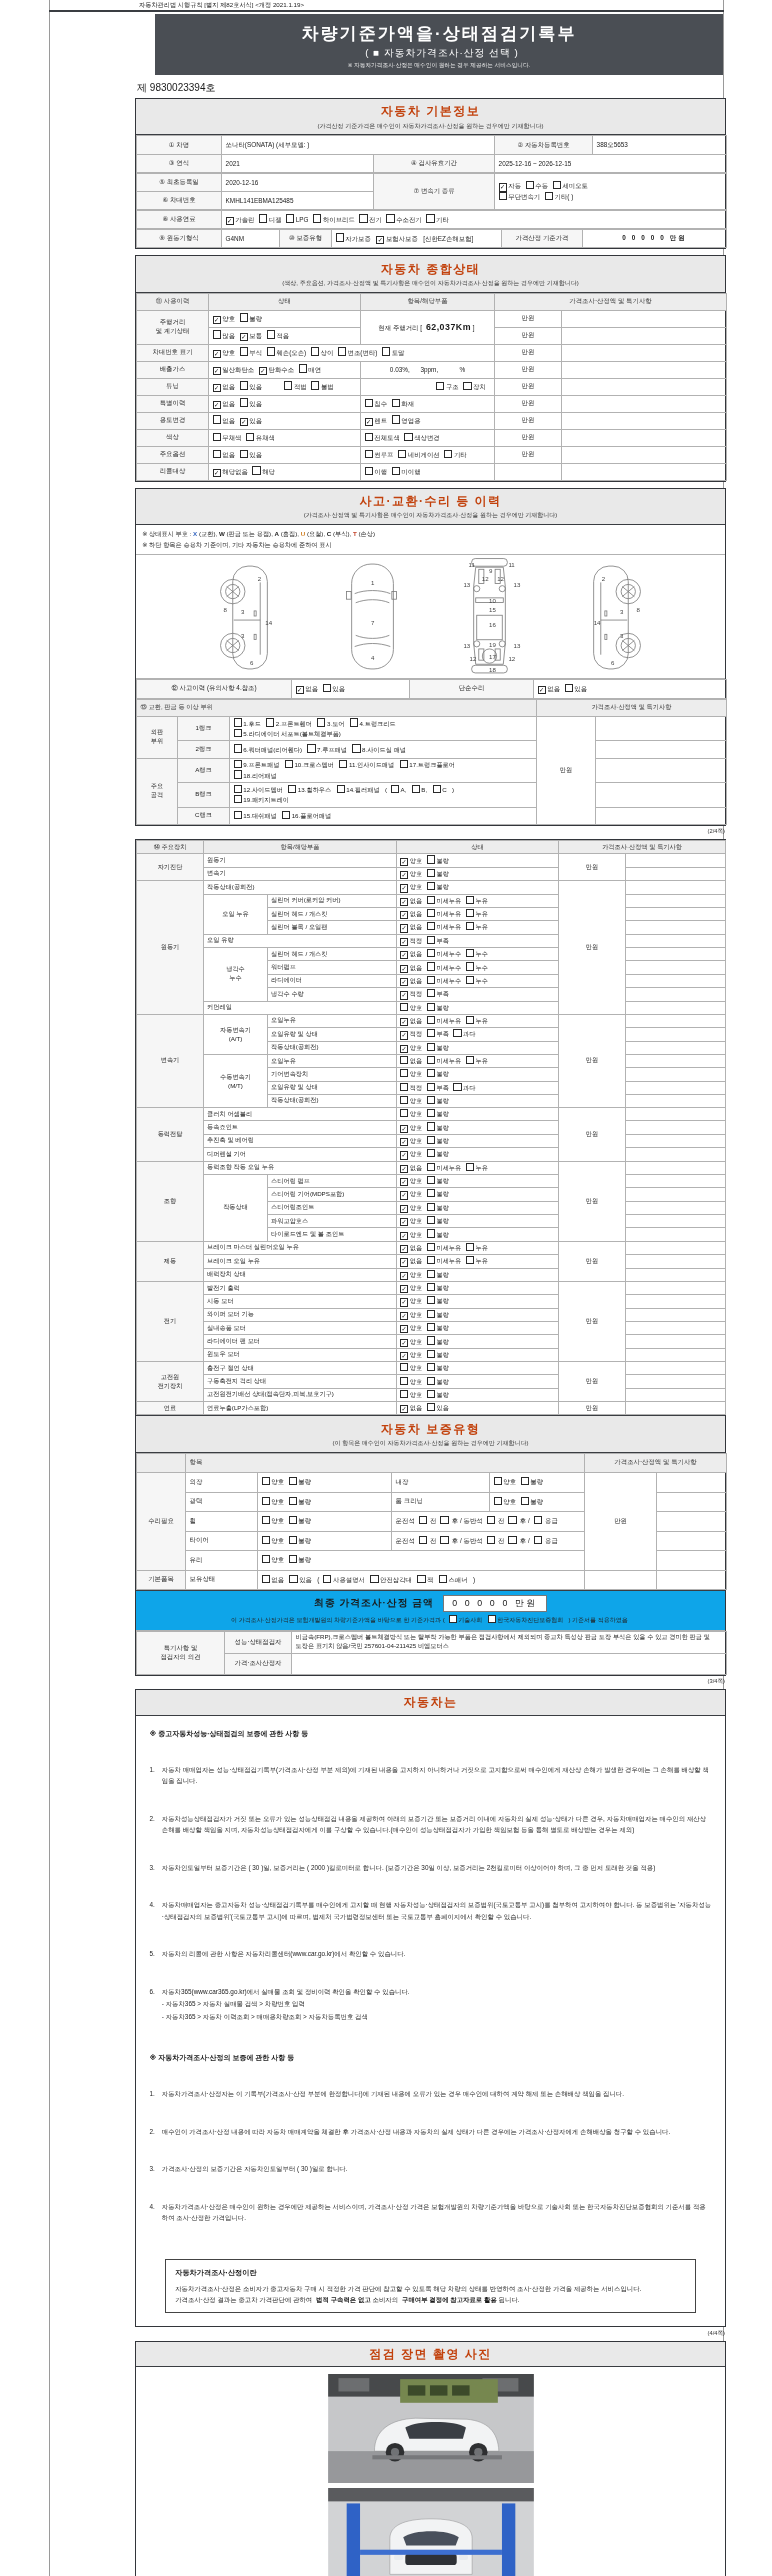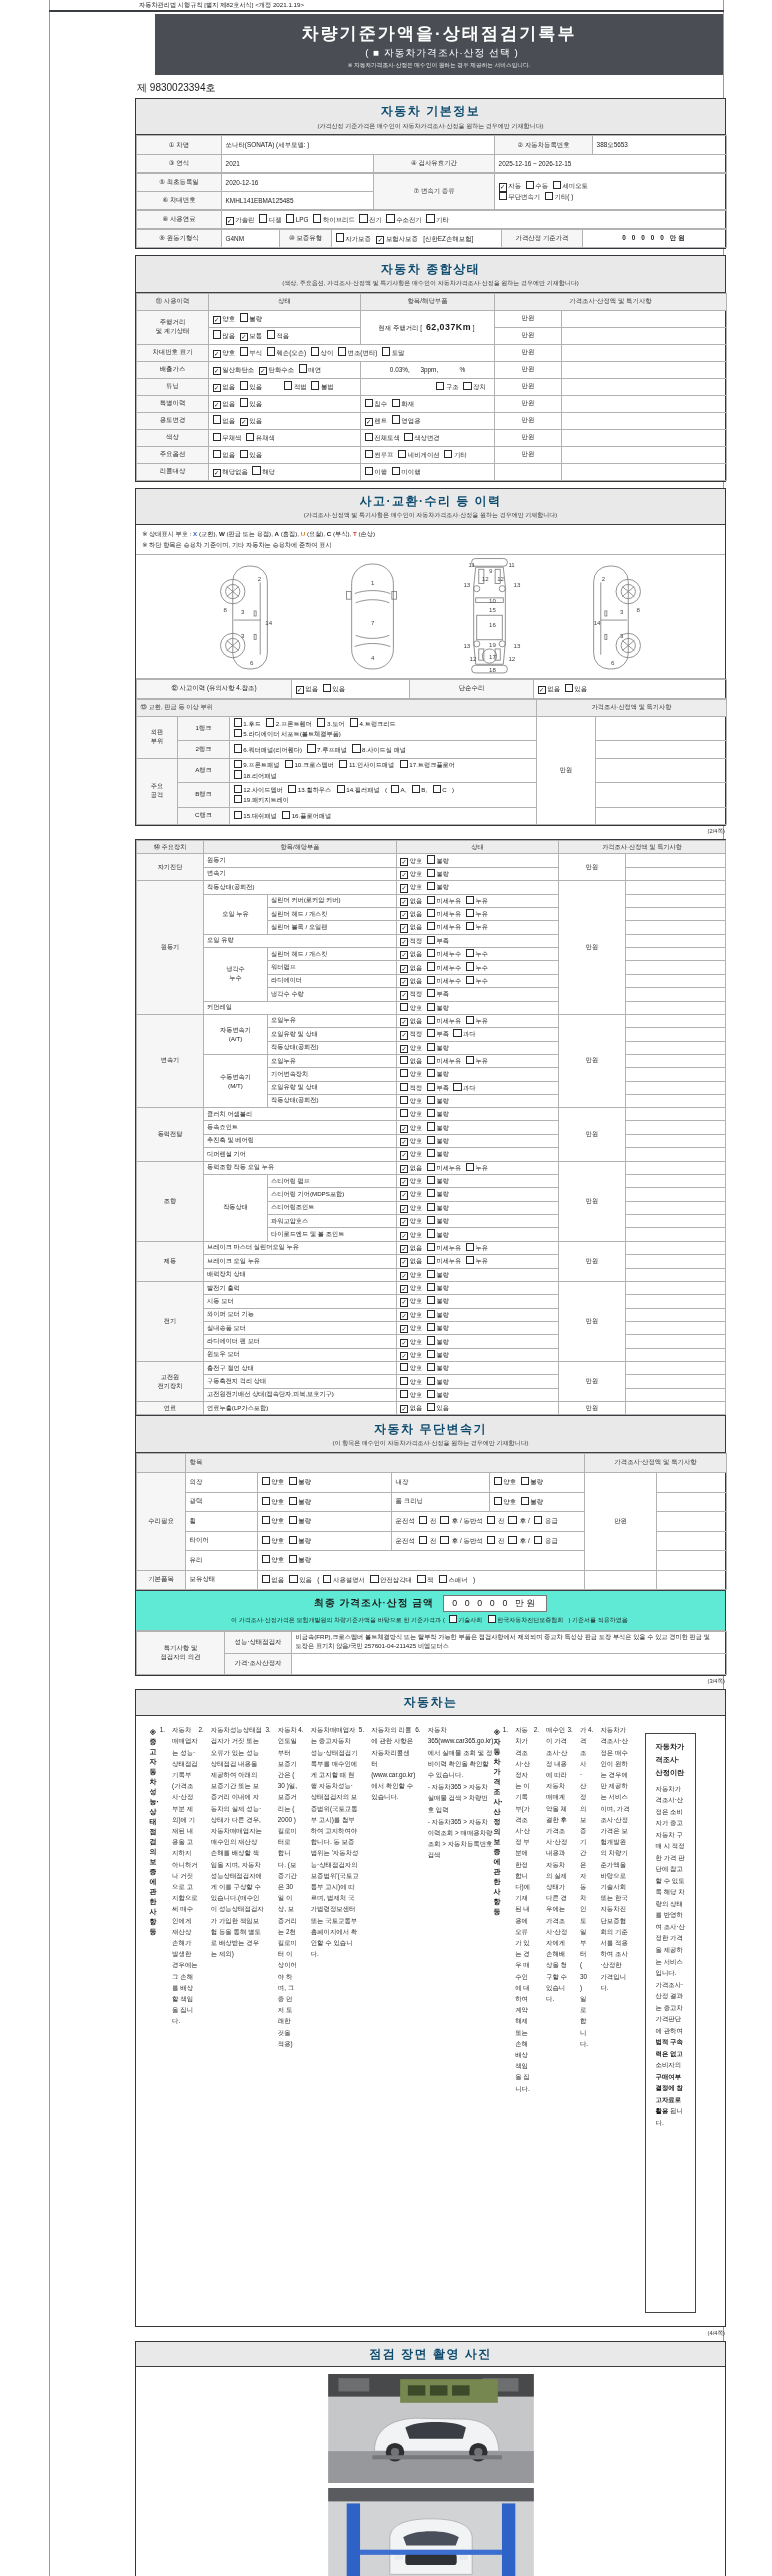--- a/index.html
+++ b/index.html
@@ -11,21 +11,21 @@
   .toprule{position:absolute;left:49px;top:9.8px;width:675px;height:2.1px;background:#3a3d42;}
   .titleband{position:absolute;left:155px;top:14.4px;width:568px;height:61px;background:#4a4e54;color:#fff;text-align:center;}
   .titleband .t1{font-size:17px;font-weight:bold;letter-spacing:2.1px;margin-top:7.2px;}
   .titleband .t2{font-size:9.8px;margin-top:2.6px;letter-spacing:1px;padding-left:6px;}
   .titleband .t3{font-size:5.7px;margin-top:2.1px;color:#eee;}
   .content{position:absolute;left:135px;top:77px;width:591px;}
   .docno{font-size:10px;font-weight:normal;margin:4.1px 0 3.1px 2.1px;}
   .box{border:1.5px solid #33363b;background:#fff;margin-bottom:6.2px;}
   .band{background:#e9e9e9;border-bottom:1px solid #3a3d42;text-align:center;padding:4.1px 0 3.6px;}
   .band.mid{border-top:1px solid #3a3d42;}
-  .band-t{font-size:12px;font-weight:bold;letter-spacing:1.5px;color:#0c4a6e;}
+  .band-t{font-size:12px;font-weight:bold;letter-spacing:1.5px;color:#c2410c;}
   .band-s{font-size:6px;color:#333;margin-top:1.5px;}
   table{border-collapse:collapse;width:100%;table-layout:fixed;}
   .tbl+.tbl table{margin-top:-0.5px;}
   td{border:0.5px solid #b2b2b2;font-size:6.4px;padding:1.5px 3.6px;vertical-align:middle;word-break:keep-all;}
   td.lc{background:#f6f6f6;text-align:center;color:#222;}
   td.hd{background:#ededed;text-align:center;color:#333;}
   td.mc{text-align:center;}
   td.al-l{text-align:left;} td.al-c{text-align:center;} td.al-r{text-align:right;}
   td.pre{white-space:pre;}
   td.sp{letter-spacing:2.1px;font-weight:bold;}
@@ -41,26 +41,26 @@
   .opt{margin-right:4.6px;white-space:nowrap;}
   .opt.sm{margin-right:3.6px;}
   .gap{display:inline-block;width:17.5px;}
   .mt{margin-right:2.1px;}
   .em{font-size:8.8px;font-weight:bold;letter-spacing:0.5px;}
   .notes{padding:4.1px 6.2px;border-bottom:0.5px solid #b2b2b2;font-size:6.2px;line-height:1.7;color:#222;}
   .diagrams{display:flex;justify-content:space-evenly;align-items:center;padding:5.2px 20.6px;border-bottom:0.5px solid #b2b2b2;height:112px;}
   .diagrams svg{stroke:#7b7b7b;fill:none;stroke-width:1.6;}
   .diagrams text{stroke:none;fill:#444;font-size:12px;font-family:"Liberation Sans",sans-serif;}
   .marker{text-align:right;font-size:5.7px;color:#333;margin:-4.1px 1px 3.1px 0;}
-  .fpband{background:#5eead4;border-top:1px solid #3a3d42;border-bottom:0.5px solid #b2b2b2;text-align:center;padding:4.1px 0;}
+  .fpband{background:#0ea5e9;border-top:1px solid #3a3d42;border-bottom:0.5px solid #b2b2b2;text-align:center;padding:4.1px 0;}
   .fp-line{display:flex;justify-content:center;align-items:center;gap:9.3px;}
   .fp-l{font-size:9.8px;font-weight:bold;letter-spacing:1px;}
   .fp-amt{background:#fff;border:0.5px solid #777;padding:1.5px 8.2px;font-size:8.8px;letter-spacing:2.6px;}
   .fp-note{font-size:6px;margin-top:3.1px;color:#222;}
-  .nt-body{padding:8.2px 13.4px 10.3px;display:flex;flex-direction:row;justify-content:flex-end;min-height:592px;}
+  .nt-body{padding:8.2px 13.4px 10.3px;display:flex;flex-direction:column;justify-content:space-between;min-height:592px;}
   .nt-h{font-size:7px;font-weight:bold;margin:5.2px 0 6.2px;}
   .nt-i{display:flex;font-size:6.4px;line-height:1.75;margin-bottom:8.2px;color:#222;}
   .nt-n{width:12.4px;flex:none;}
   .nt-s{margin-top:1px;}
   .nt-box{border:1px solid #444;margin:9.3px 15.5px 3.1px;padding:6.2px 9.3px;font-size:6.4px;line-height:1.8;}
   .nt-box-t{font-weight:bold;font-size:7.2px;margin-bottom:3.1px;}
   .photos-wrap{padding:6.2px 0 7.2px;}
   .photo{display:block;margin:0 auto 5.2px;}
 </style>
 </head>
@@ -676,21 +676,21 @@
                 <td class="lc">연료</td>
                 <td colspan="2" class="">연료누출(LP가스포함)</td>
                 <td class=""><span class="opt"><span class="cb">✓</span><span>없음</span></span><span class="opt"><span class="cb"></span><span>있음</span></span></td>
                 <td class="mc">만원</td>
                 <td class=""></td>
               </tr>
             </tbody>
           </table>
         </div>
       <div class="band mid">
-        <div class="band-t">자동차 무단변속기</div>
+        <div class="band-t">자동차 보증유형</div>
         <div class="band-s">(이 항목은 매수인이 자동차가격조사·산정을 원하는 경우에만 기재합니다)</div>
       </div>
       <div class="tbl t-other">
           <table>
             <colgroup>
               <col style="width:49px">
               <col style="width:72px">
               <col style="width:134px">
               <col style="width:98px">
               <col style="width:95px">

